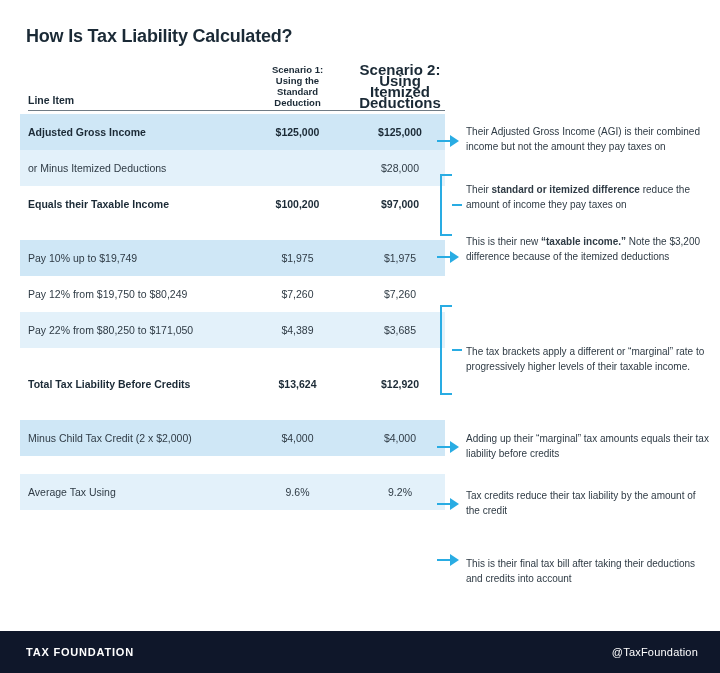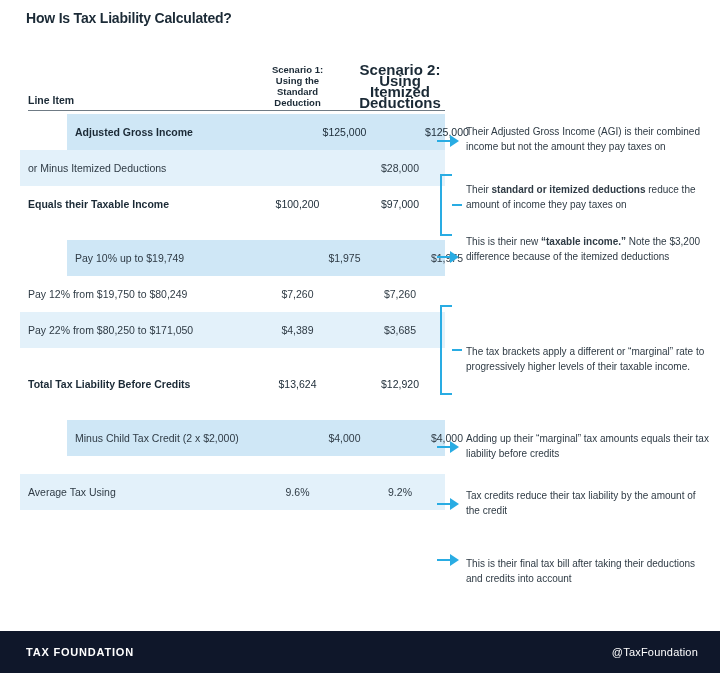--- a/index.html
+++ b/index.html
@@ -17,22 +17,22 @@
   }
   .page {
     position: relative;
     width: 720px;
     height: 673px;
     box-sizing: border-box;
   }
   .title {
     position: absolute;
     left: 26px;
-    top: 10px;
-    font-size: 14px;
+    top: 26px;
+    font-size: 18px;
     font-weight: bold;
     color: #1b2a36;
     letter-spacing: -0.2px;
   }
   
   .table {
     position: absolute;
     left: 20px;
     top: 62px;
     width: 425px;
@@ -85,21 +85,20 @@
     top: 52px;
     width: 425px;
   }
   .row {
     position: relative;
     height: 36px;
     box-sizing: border-box;
   }
   .row.shaded {
     background: #cfe7f6;
-    margin-left: 47px;
   }
   .row.pale {
     background: #e3f1fa;
   }
   .row.gap {
     height: 18px;
     background: transparent;
   }
   .row .lbl {
     position: absolute;
@@ -127,21 +126,21 @@
     position: absolute;
     left: 330px;
     width: 100px;
     top: 50%;
     transform: translateY(-50%);
     text-align: center;
     font-size: 10.5px;
     color: #2f3b45;
   }
   .row .v1.bold, .row .v2.bold {
-    font-weight: normal;
+    font-weight: bold;
     color: #1b2a36;
   }
   
   .anno {
     position: absolute;
     font-size: 10px;
     line-height: 14.5px;
     color: #2f3b45;
     width: 246px;
   }
@@ -321,21 +320,21 @@
   <div class="arrow" style="left:437px; top:135px;">
     <div class="shaft"></div>
       <div class="head"></div>
   </div>
   <div class="anno" style="left:466px; top:125px;">Their Adjusted Gross Income (AGI) is their combined income but not the amount they pay taxes on</div>
 
   <div class="brace" style="left:440px; top:174px; height:62px;">
     <div class="nub"></div>
   </div>
   <div class="anno" style="left:466px; top:183px;">
-    Their <b>standard or itemized deductions</b> reduce the amount of income they pay taxes on
+    Their <b>standard or itemized difference</b> reduce the amount of income they pay taxes on
   </div>
 
   <div class="arrow" style="left:437px; top:251px;">
     <div class="shaft"></div>
       <div class="head"></div>
   </div>
   <div class="anno" style="left:466px; top:235px;">
     This is their new <b>“taxable income.”</b> Note the $3,200 difference because of the itemized deductions
   </div>
 

